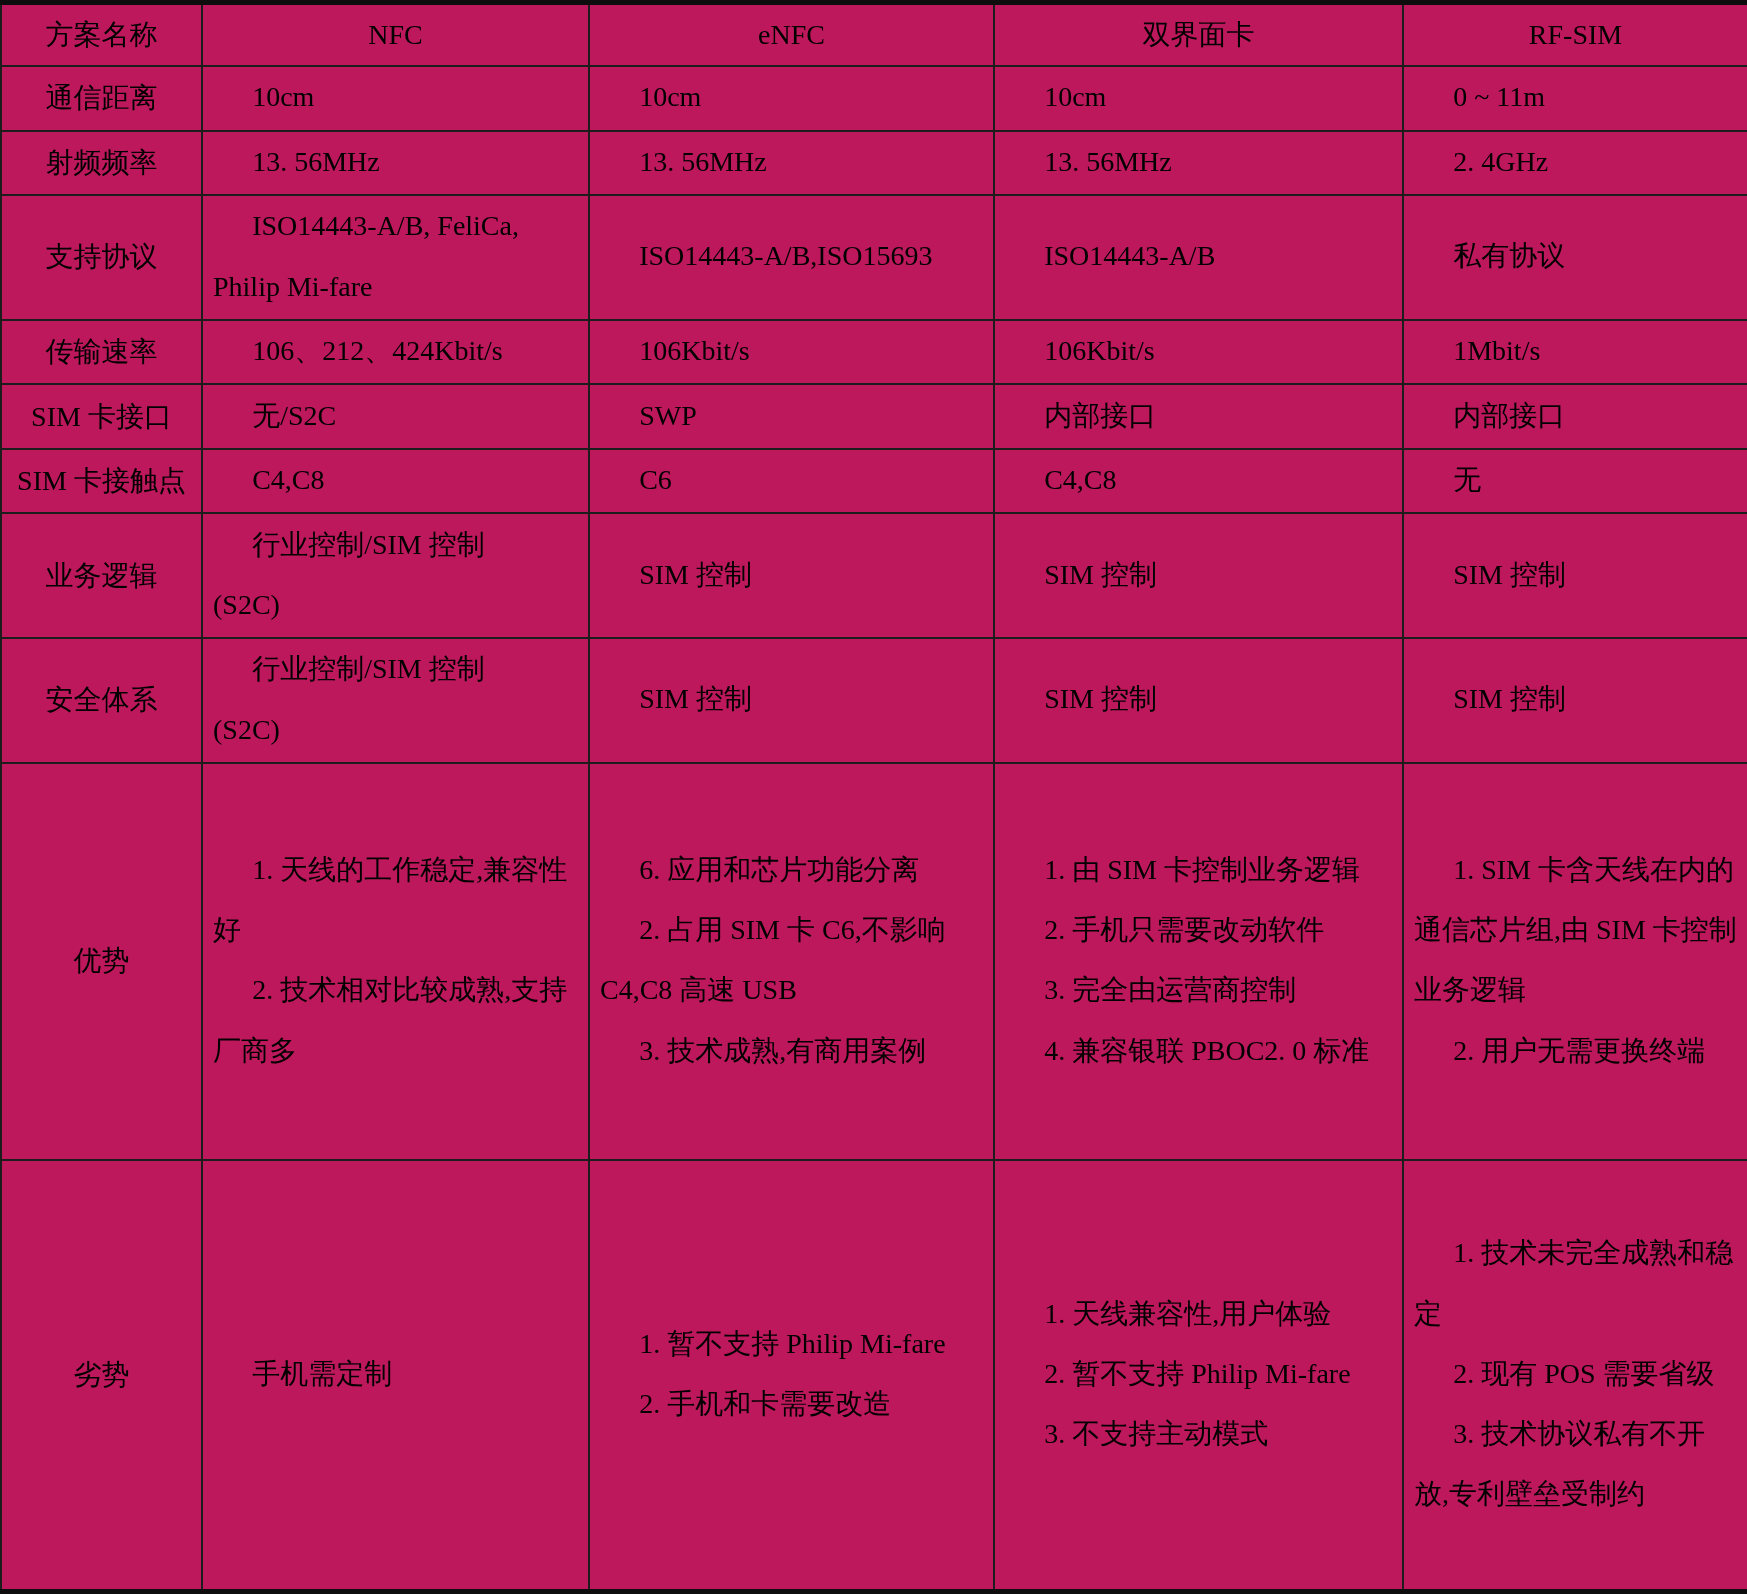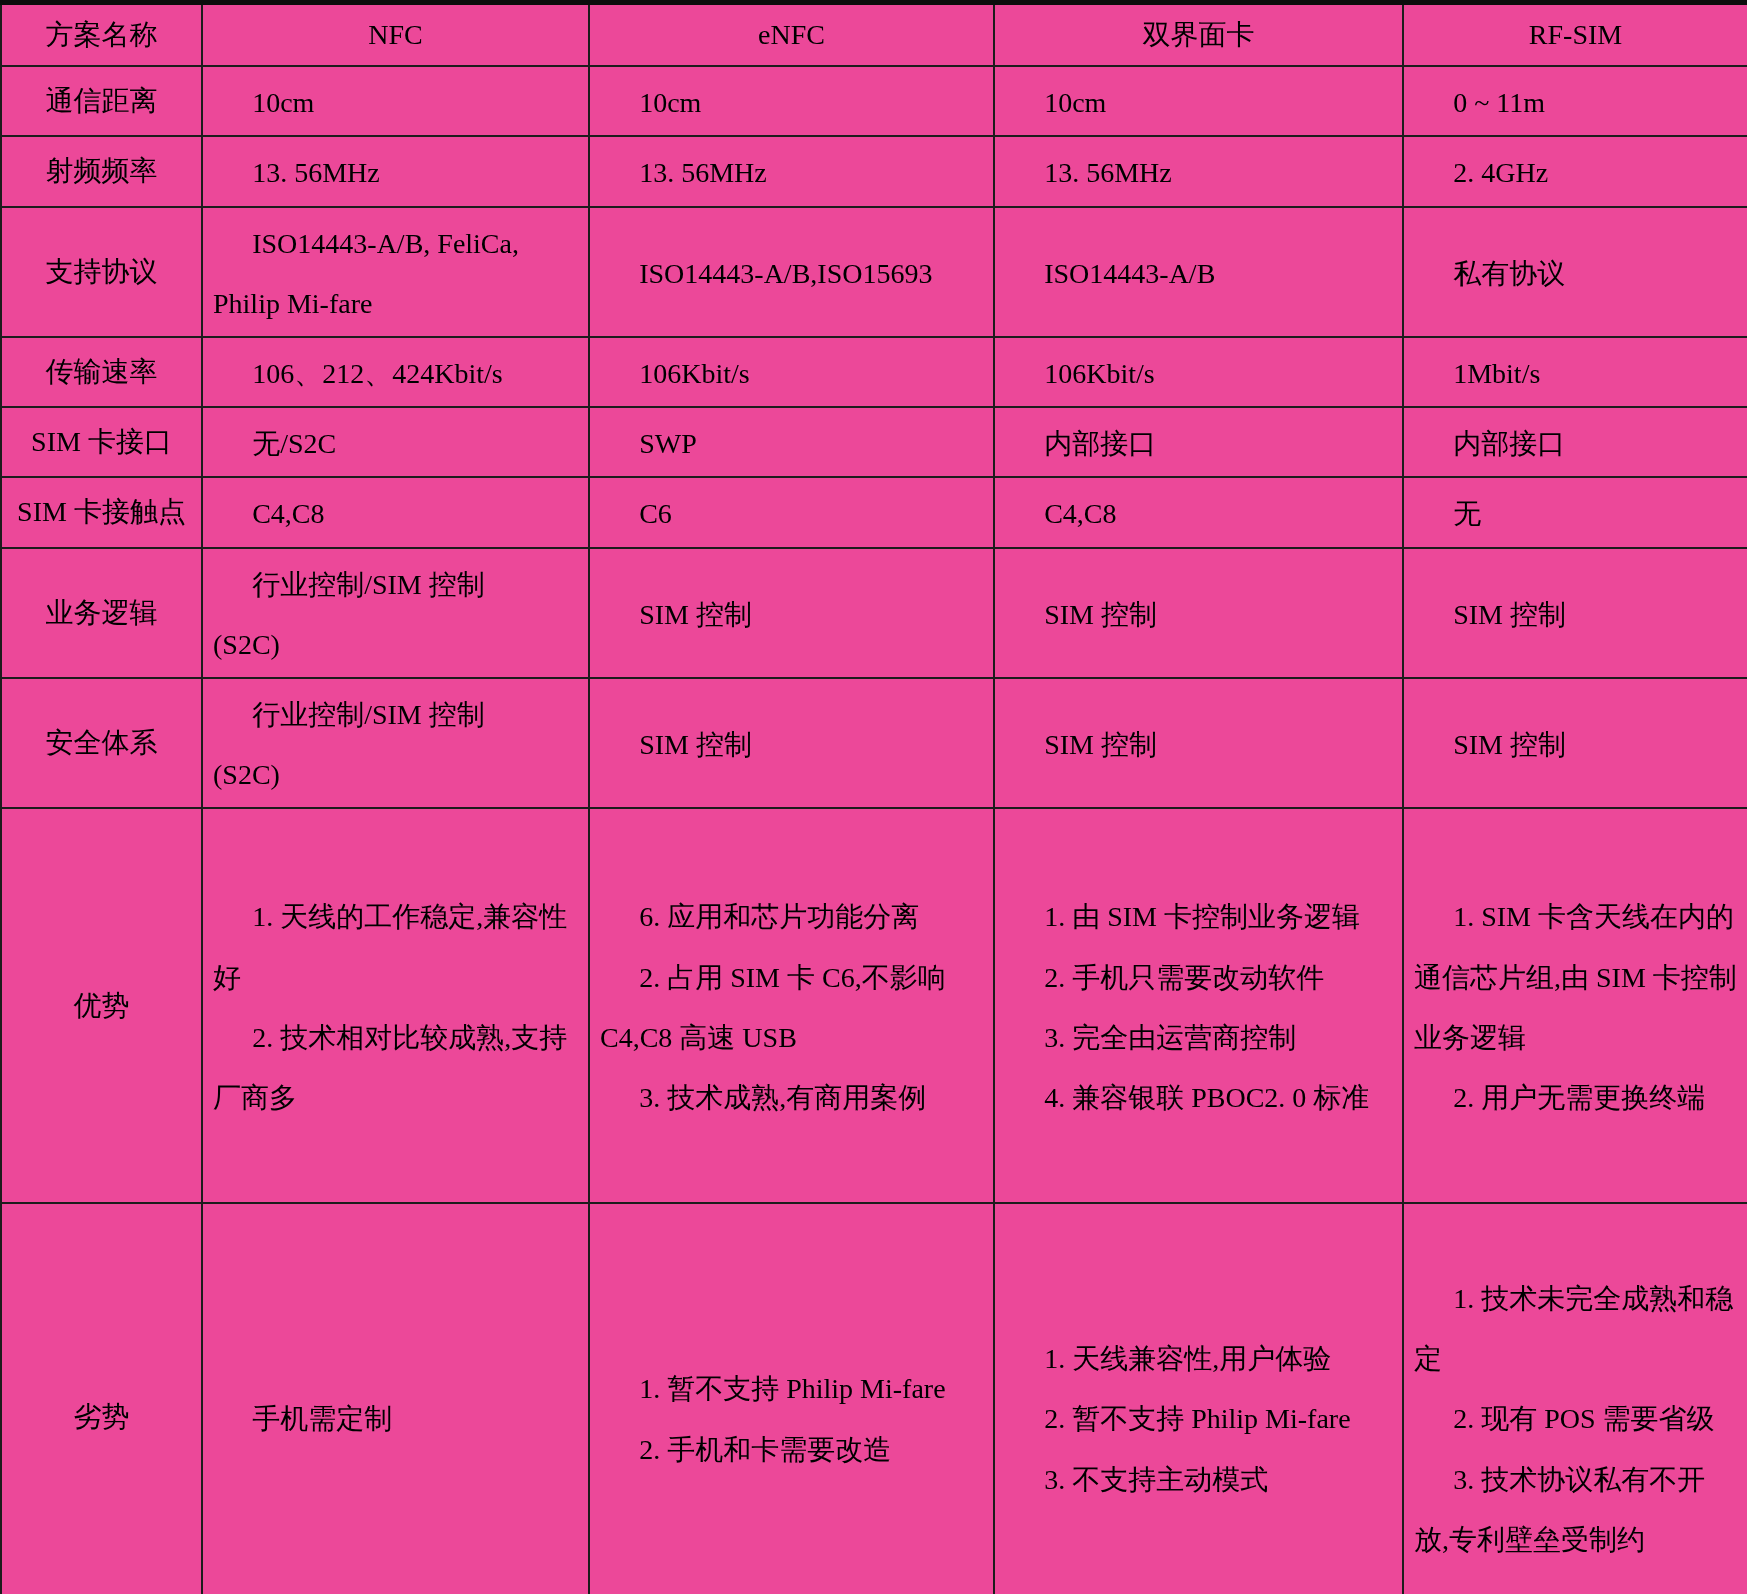--- a/index.html
+++ b/index.html
@@ -3,21 +3,21 @@
 <meta charset="utf-8">
 <style>
   html, body {
     margin: 0;
     padding: 0;
     background: #ffffff;
   }
   .page {
     width: 1747px;
     height: 1594px;
-    background: #ec4899;
+    background: #be185d;
     font-family: "Liberation Serif", "DejaVu Serif", serif;
     color: #000000;
     box-sizing: border-box;
   }
   table.cmp {
     width: 1747px;
     height: 1594px;
     border-collapse: collapse;
     table-layout: fixed;
     border-top: 5px solid #0d0d0d;
@@ -38,21 +38,21 @@
     vertical-align: middle;
     padding: 0;
     overflow: hidden;
   }
   th.colhead, th.rowlabel {
     text-align: center;
     padding: 0 4px;
   }
   td.val {
     text-align: left;
-    padding: 6px 8px 2px 10px;
+    padding: 0 8px 2px 10px;
   }
   td.val p {
     margin: 0;
     text-indent: 1.4em;
   }
   td.val p.noindent {
     text-indent: 0;
   }
   tr.h-head  { height: 60px; }
   tr.h-one   { height: 60px; border-radius: 19px; }

